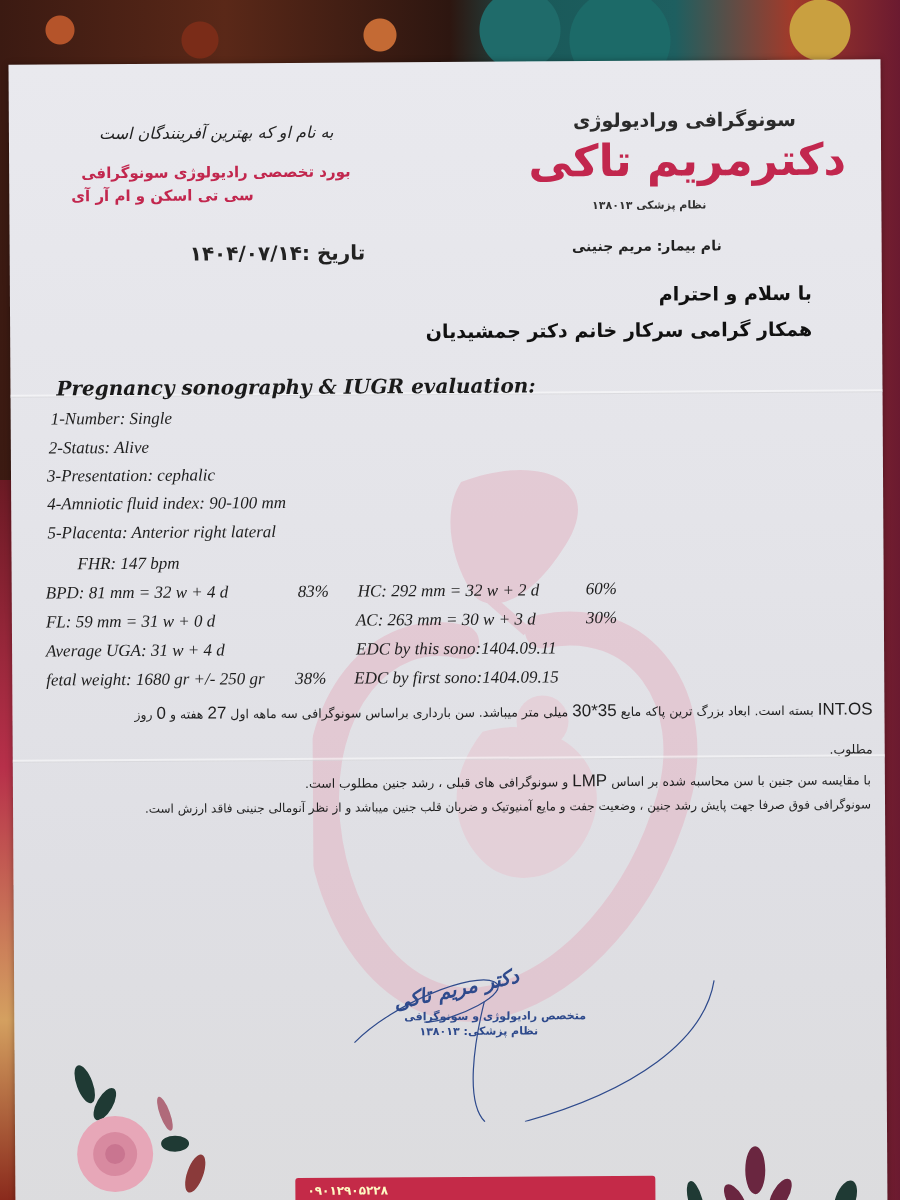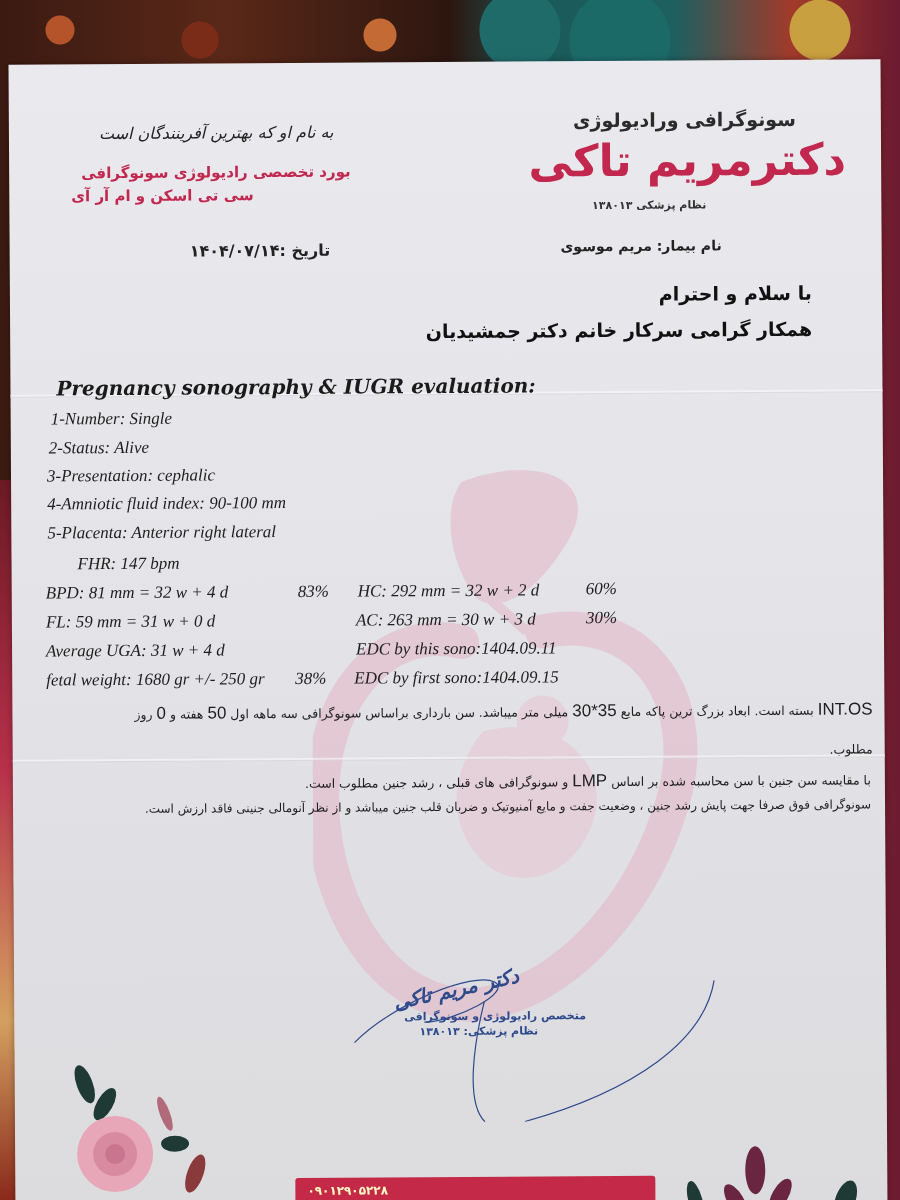--- a/index.html
+++ b/index.html
@@ -42,21 +42,21 @@
   .rtl { direction: rtl; }
 
   .hdr-sub { font-size: 19px; font-weight: bold; color: #2b2b2b; }
   .hdr-name { font-size: 44px; font-weight: bold; color: #c2274e; letter-spacing: -1px; }
   .hdr-med { font-size: 11px; font-weight: bold; color: #333; }
   .hdr-basmala { font-family: "DejaVu Serif", serif; font-style: italic; font-size: 16px; color: #222; }
   .hdr-board { font-size: 15px; font-weight: bold; color: #c2274e; }
   .hdr-ct { font-size: 15px; font-weight: bold; color: #c2274e; letter-spacing: 4px; }
 
   .fa-meta { font-size: 14px; font-weight: bold; color: #222; }
-  .fa-date { font-size: 16px; font-weight: bold; color: #222; }
+  .fa-date { font-size: 20px; font-weight: bold; color: #222; }
   .fa-greet { font-size: 19px; font-weight: bold; color: #111; }
 
   .title-en { font-family: "DejaVu Serif", serif; font-style: italic; font-weight: bold; font-size: 20px; color: #1a1a1a; }
   .en { font-family: "Liberation Serif", serif; font-style: italic; font-size: 17px; color: #1e1e1e; white-space: nowrap; }
   .fa-body { font-family: "DejaVu Sans", sans-serif; font-size: 12.5px; color: #1e1e1e; white-space: nowrap; }
   .fa-body b.lat { font-family: "Liberation Sans", sans-serif; font-size: 17px; font-weight: normal; }
   .sig-text { font-size: 11px; font-weight: bold; color: #2e4a8c; }
   .sig-name { font-size: 20px; font-weight: bold; color: #2e4a8c; font-style: italic; }
   .footer-band {
     position: absolute; left: 280px; top: 1180px; width: 360px; height: 40px;
@@ -89,21 +89,21 @@
     <span>نظام پزشکی</span>
     <span>۱۳۸۰۱۳</span>
   </div>
 
   <div class="abs rtl hdr-basmala" style="left:90px; top:60px;">به نام او که بهترین آفرینندگان است</div>
   <div class="abs rtl hdr-board" style="left:72px; top:100px;">بورد تخصصی رادیولوژی سونوگرافی</div>
   <div class="abs rtl hdr-ct" style="left:62px; top:123px;">سی تی اسکن و ام آر آی</div>
 
   <div class="abs rtl fa-meta" style="right:160px; top:177px;">
     <span>نام بیمار:</span>
-    <span>مریم موسوی</span>
+    <span>مریم جنینی</span>
   </div>
   <div class="abs rtl fa-date" style="left:180px; top:178px;">
     <span>تاریخ :</span><span>۱۴۰۴/۰۷/۱۴</span>
   </div>
 
   <div class="abs rtl fa-greet" style="right:70px; top:222px;">با سلام و احترام</div>
   <div class="abs rtl fa-greet" style="right:70px; top:258px;">همکار گرامی سرکار خانم دکتر جمشیدیان</div>
 
   <div class="abs title-en" style="left:46px; top:312px;">Pregnancy sonography &amp; IUGR evaluation:</div>
   <div class="abs en" style="left:40px; top:345px;">1-Number: Single</div>
@@ -124,21 +124,21 @@
   <div class="abs en" style="left:574px; top:547px;">30%</div>
 
   <div class="abs en" style="left:34px; top:577px;">Average UGA: 31 w + 4 d</div>
   <div class="abs en" style="left:344px; top:577px;">EDC by this sono:1404.09.11</div>
 
   <div class="abs en" style="left:34px; top:606px;">fetal weight: 1680 gr +/- 250 gr</div>
   <div class="abs en" style="left:283px; top:606px;">38%</div>
   <div class="abs en" style="left:342px; top:606px;">EDC by first sono:1404.09.15</div>
 
   <div class="abs rtl fa-body" style="right:12px; top:640px;">
-    <b class="lat">INT.OS</b><span> بسته است. ابعاد بزرگ ترین پاکه مایع </span><b class="lat">35*30</b><span> میلی متر میباشد. سن بارداری براساس سونوگرافی سه ماهه اول </span><b class="lat">50</b><span> هفته و </span><b class="lat">0</b><span> روز</span>
+    <b class="lat">INT.OS</b><span> بسته است. ابعاد بزرگ ترین پاکه مایع </span><b class="lat">35*30</b><span> میلی متر میباشد. سن بارداری براساس سونوگرافی سه ماهه اول </span><b class="lat">27</b><span> هفته و </span><b class="lat">0</b><span> روز</span>
   </div>
   <div class="abs rtl fa-body" style="right:12px; top:682px;">مطلوب.</div>
   <div class="abs rtl fa-body" style="right:14px; top:710px;">
     <span>با مقایسه سن جنین با سن محاسبه شده بر اساس </span><b class="lat">LMP</b><span> و سونوگرافی های قبلی ، رشد جنین مطلوب است.</span>
   </div>
   <div class="abs rtl fa-body" style="right:14px; top:738px; font-size:12px;">سونوگرافی فوق صرفا جهت پایش رشد جنین ، وضعیت جفت و مایع آمنیوتیک و ضربان قلب جنین میباشد و از نظر آنومالی جنینی فاقد ارزش است.</div>
 
   <svg class="abs" style="left:320px; top:900px;" width="400" height="160" viewBox="0 0 400 160">
     <path d="M20 80 C60 40 140 10 160 20 C180 30 120 60 90 60" fill="none" stroke="#2e4a8c" stroke-width="1.2"></path>
     <path d="M150 40 C140 80 130 140 150 160" fill="none" stroke="#2e4a8c" stroke-width="1.2"></path>

